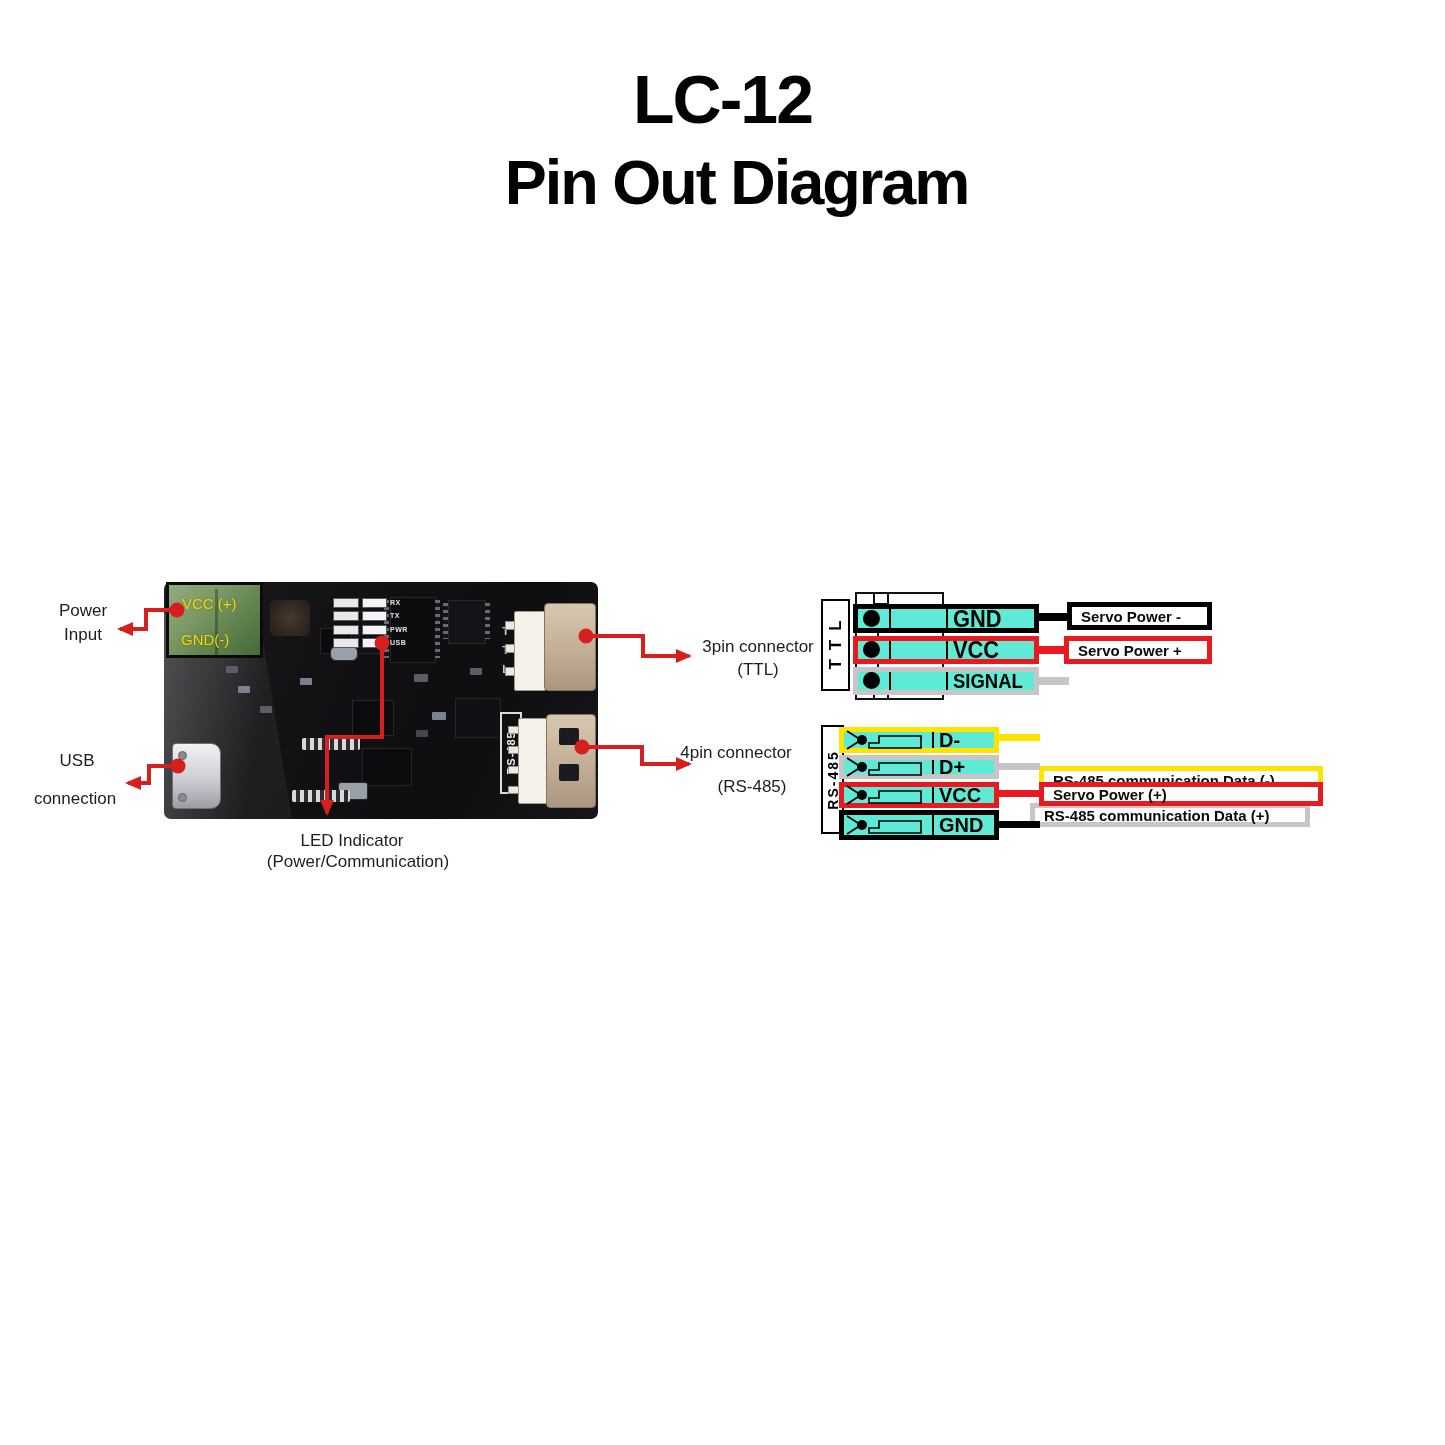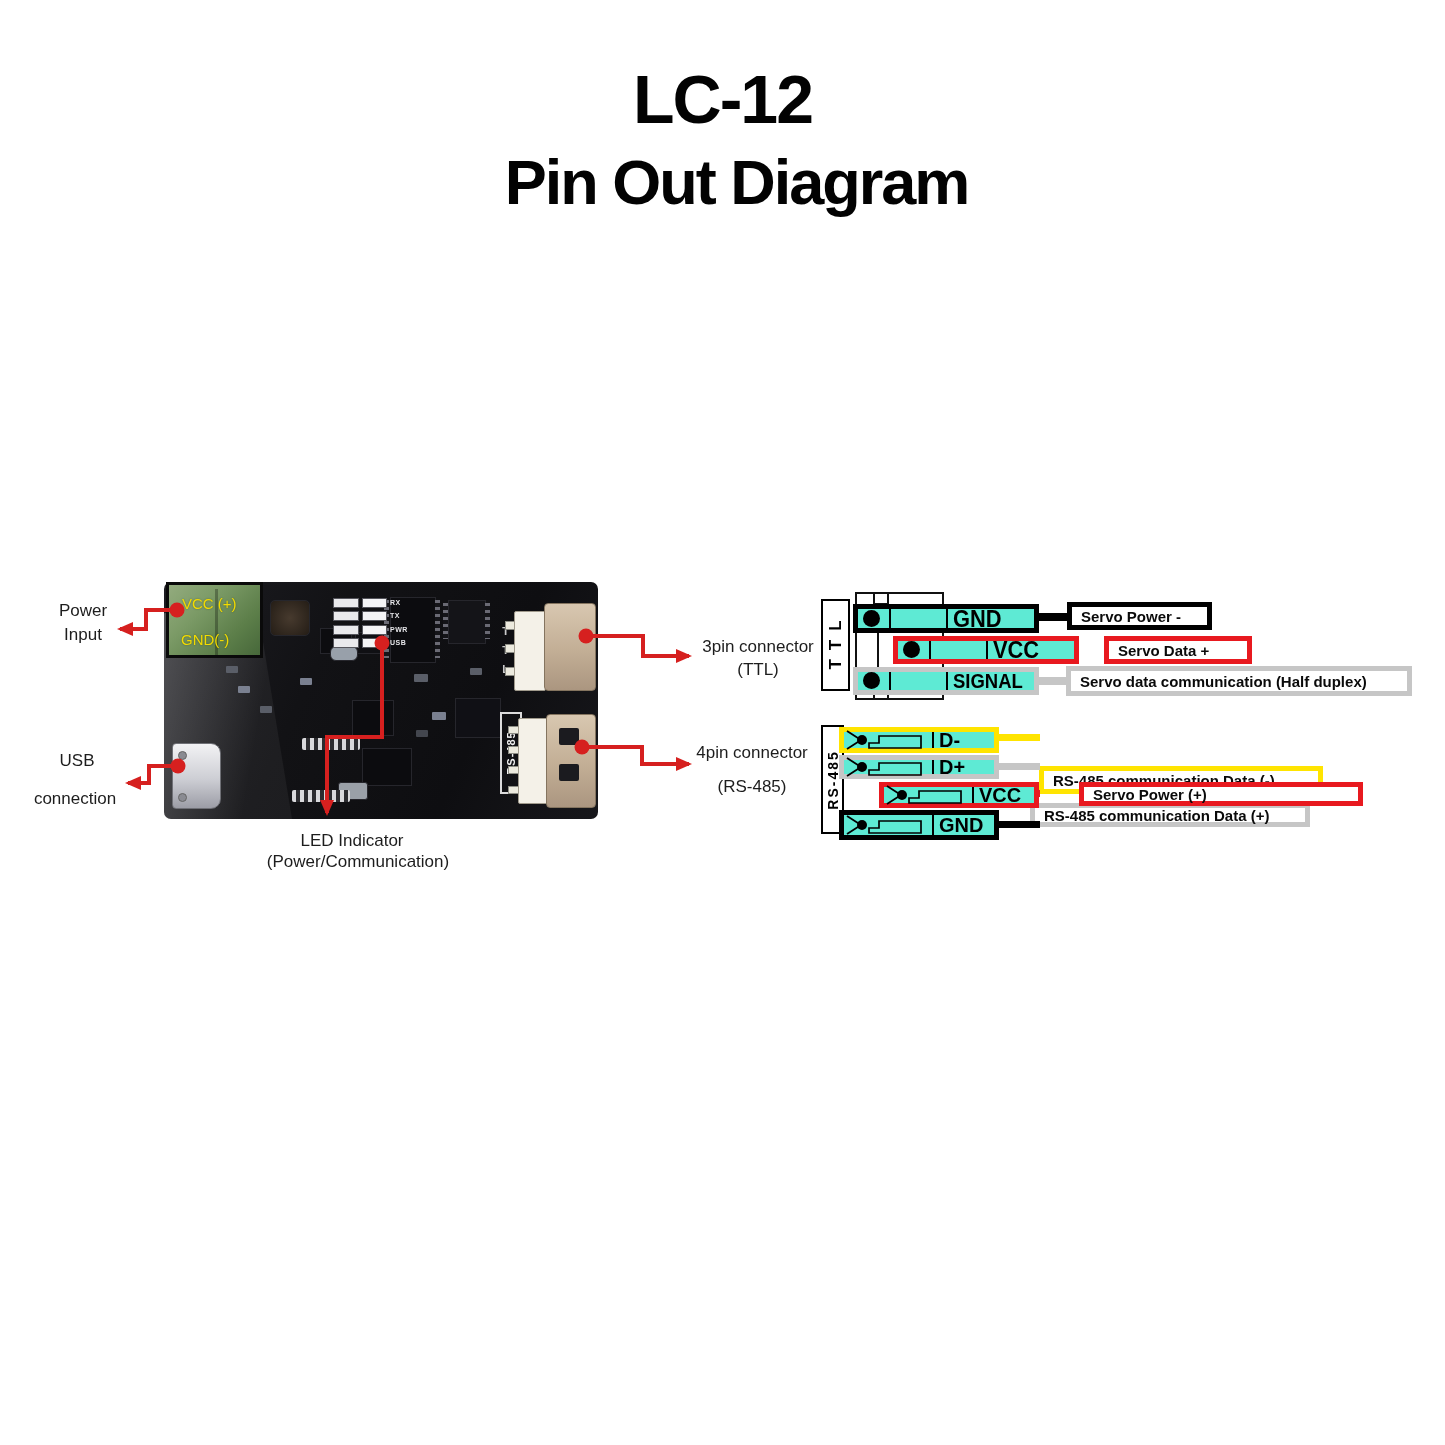--- a/index.html
+++ b/index.html
@@ -61,21 +61,21 @@
   .pin-bar .dot{position:absolute;border-radius:50%;background:#000;width:17px;height:17px;}
   .vl{position:absolute;top:0;bottom:0;width:2px;background:#000;}
   .pin-label{position:absolute;font-weight:bold;color:#000;white-space:nowrap;
              transform:scaleX(.95);transform-origin:left center;top:50%;translate:0 -50%;}
   .link{position:absolute;z-index:2;}
   .desc{position:absolute;background:#fff;box-sizing:border-box;display:flex;align-items:center;
         font-weight:bold;font-size:15px;white-space:nowrap;padding-left:9px;z-index:2;color:#0a0a0a;}
   .crimp{position:absolute;left:1px;top:50%;translate:0 -50%;}
 
   .b-black{border:5px solid #000;}
-  .b-red{border:5px solid #e8191f;margin-left:40px;}
+  .b-red{border:5px solid #e8191f;}
   .b-gray{border:5px solid #c6c6c6;}
   .b-yellow{border:5px solid #ffe400;}
   .bg-black{background:#000;}
   .bg-red{background:#e8191f;}
   .bg-gray{background:#c6c6c6;}
   .bg-yellow{background:#ffe400;}
 
   svg.arrows{position:absolute;left:0;top:0;z-index:6;pointer-events:none;}
 </style>
 </head>
@@ -168,21 +168,21 @@
   </div>
 
   <div class="ann" style="left:37px;top:601px;width:92px;">Power</div>
   <div class="ann" style="left:37px;top:625px;width:92px;">Input</div>
   <div class="ann" style="left:33px;top:751px;width:88px;">USB</div>
   <div class="ann" style="left:12px;top:789px;width:126px;">connection</div>
   <div class="ann" style="left:266px;top:831px;width:172px;">LED Indicator</div>
   <div class="ann" style="left:244px;top:852px;width:228px;">(Power/Communication)</div>
   <div class="ann" style="left:694px;top:637px;width:128px;">3pin connector</div>
   <div class="ann" style="left:694px;top:660px;width:128px;">(TTL)</div>
-  <div class="ann" style="left:688px;top:743px;width:128px;">4pin connector</div>
+  <div class="ann" style="left:672px;top:743px;width:128px;">4pin connector</div>
   <div class="ann" style="left:688px;top:777px;width:128px;">(RS-485)</div>
 
   <svg class="arrows" width="1445" height="1445">
     <defs>
       <marker id="ah" markerUnits="userSpaceOnUse" markerWidth="16" markerHeight="14" refX="13" refY="7" orient="auto">
         <path d="M0,0 L16,7 L0,14 Z" fill="#d6201f"></path>
       </marker>
     </defs>
     <circle cx="177" cy="610" r="7.5" fill="#d6201f"></circle>
     <path d="M177,610 H146 V629 H120" fill="none" stroke="#d6201f" stroke-width="4" marker-end="url(#ah)"></path>
@@ -213,30 +213,29 @@
   <div class="link bg-black" style="left:1037px;top:613px;width:32px;height:8px;"></div>
   <div class="desc b-black" style="left:1067px;top:602px;width:145px;height:28px;text-align:right;">Servo Power -</div>
 
   <div class="pin-bar b-red" style="left:853px;top:636px;width:186px;height:28px;">
     <div class="dot" style="left:5px;top:0px;"></div>
     <div class="vl" style="left:31px;"></div>
     <div class="vl" style="left:88px;"></div>
     <div class="pin-label" style="left:95px;font-size:23px;">VCC</div>
   </div>
   <div class="link bg-red" style="left:1037px;top:646px;width:30px;height:8px;"></div>
-  <div class="desc b-red" style="left:1064px;top:636px;width:148px;height:28px;">Servo Data +</div>
+  <div class="desc b-red" style="left:1064px;top:636px;width:148px;height:28px;">Servo Power +</div>
 
   <div class="pin-bar b-gray" style="left:853px;top:667px;width:186px;height:28px;">
     <div class="dot" style="left:5px;top:0px;"></div>
     <div class="vl" style="left:31px;"></div>
     <div class="vl" style="left:88px;"></div>
     <div class="pin-label" style="left:95px;font-size:21px;transform:scaleX(.88);">SIGNAL</div>
   </div>
   <div class="link bg-gray" style="left:1037px;top:677px;width:32px;height:8px;"></div>
-  <div class="desc b-gray" style="left:1066px;top:666px;width:346px;height:30px;">Servo data communication (Half duplex)</div>
 
   <div class="side-box" style="left:821px;top:725px;width:23px;height:109px;border-width:2px;">
     <span style="font-size:14px;letter-spacing:2px;">RS-485</span>
   </div>
 
   <div class="pin-bar b-yellow" style="left:839px;top:727px;width:160px;height:26px;">
     <svg class="crimp" width="86" height="22" viewBox="0 0 86 22">
       <path d="M2,2 L16,11 M2,20 L16,11" stroke="#000" stroke-width="1.8" fill="none"></path>
       <circle cx="17" cy="11" r="5" fill="#000"></circle>
       <path d="M24,14 h10 v-7 h42 v12 h-52 z" fill="none" stroke="#000" stroke-width="1.7"></path>

